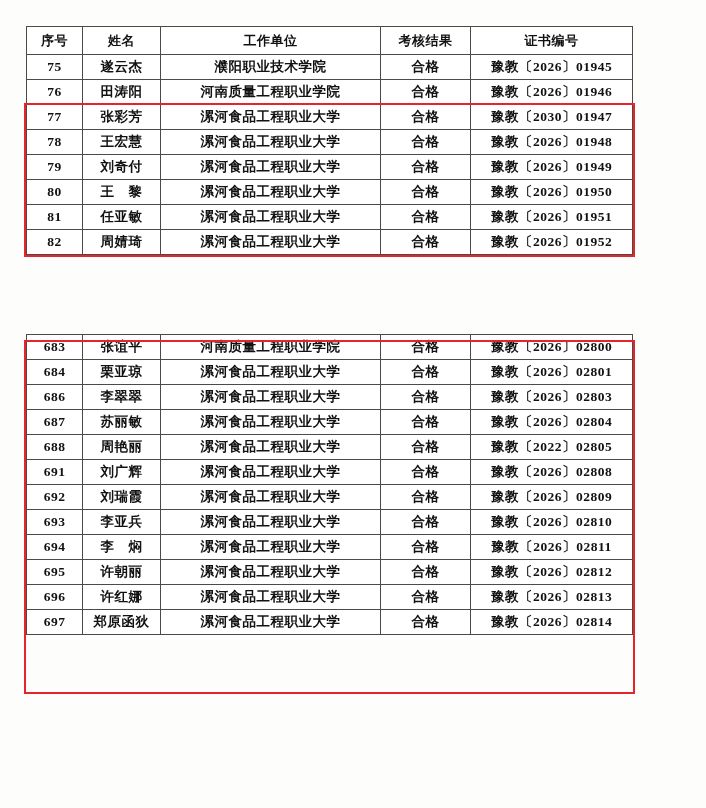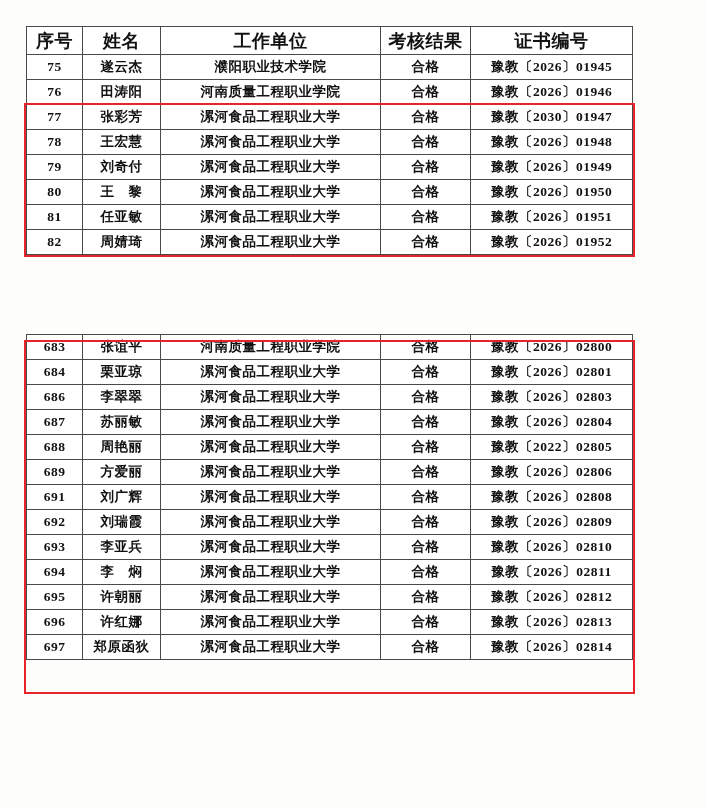--- a/index.html
+++ b/index.html
@@ -34,21 +34,21 @@
     text-align: center;
     vertical-align: middle;
     font-size: 13.5px;
     font-weight: 600;
     padding: 0;
     white-space: nowrap;
     color: #121212;
     letter-spacing: 0.5px;
   }
   table.grid th {
-    font-size: 18px;
+    font-size: 13px;
     height: 27px;
     text-align: center;
   }
   col.c-seq { width: 56px; }
   col.c-name { width: 78px; }
   col.c-org { width: 220px; }
   col.c-result { width: 90px; }
   col.c-cert { width: 162px; }
 
   .cell-name {
@@ -204,27 +204,20 @@
           <td class="cell-cert">豫教〔2026〕02804</td>
         </tr>
         <tr>
           <td>688</td>
           <td class="cell-name">周艳丽</td>
           <td>漯河食品工程职业大学</td>
           <td>合格</td>
           <td class="cell-cert">豫教〔2022〕02805</td>
         </tr>
         <tr>
-          <td>689</td>
-          <td class="cell-name">方爱丽</td>
-          <td>漯河食品工程职业大学</td>
-          <td>合格</td>
-          <td class="cell-cert">豫教〔2026〕02806</td>
-        </tr>
-        <tr>
           <td>691</td>
           <td class="cell-name">刘广辉</td>
           <td>漯河食品工程职业大学</td>
           <td>合格</td>
           <td class="cell-cert">豫教〔2026〕02808</td>
         </tr>
         <tr>
           <td>692</td>
           <td class="cell-name">刘瑞霞</td>
           <td>漯河食品工程职业大学</td>

